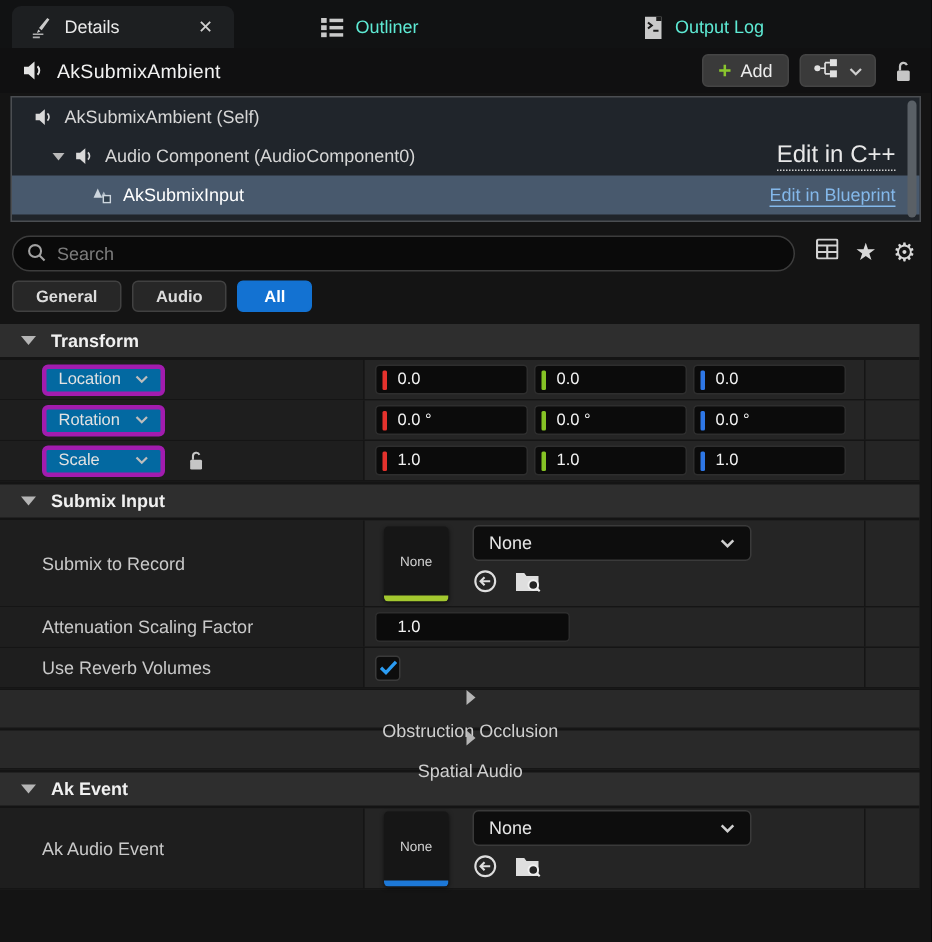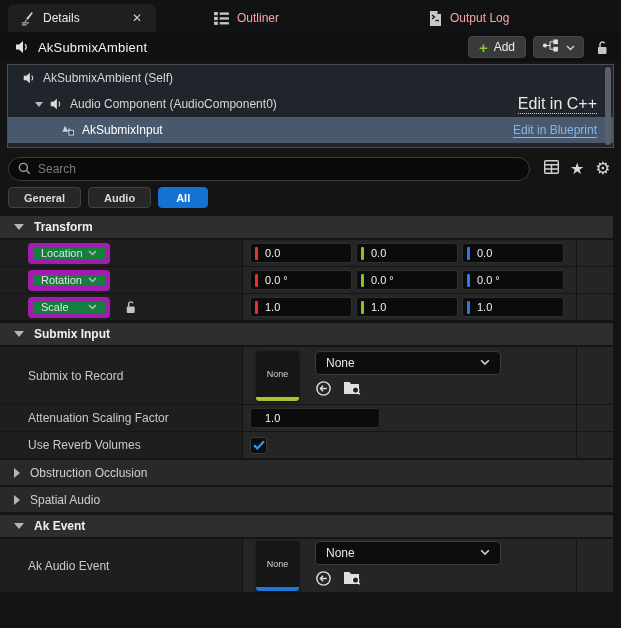--- a/index.html
+++ b/index.html
@@ -4,21 +4,21 @@
 <style>
   * { margin:0; padding:0; box-sizing:border-box; }
   html,body { background:#000; }
   .panel {
     position:relative; width:621px; height:628px; overflow:hidden;
     background:#141414; font-family:"Liberation Sans", sans-serif;
     color:#cfcfcf; -webkit-font-smoothing:antialiased;
   }
   
   .tabbar { height:32px; background:#111213; display:flex; align-items:flex-end;gap:40px; }
-  .tab { display:flex; align-items:center; gap:8px; font-size:12px; color:#fca5a5;
+  .tab { display:flex; align-items:center; gap:8px; font-size:12px; color:#5eead4;
          height:28px; padding:0 12px; cursor:default; }
   .tab.active { background:#1d1f21; border-radius:6px 6px 0 0; color:#e9e9e9;
                 margin-left:8px; width:148px; }
   .tab.active .tab-label { flex:1; }
   .tab-close { color:#cfcfcf; font-size:12px; padding:0 2px; }
   .tab-icon { color:#c9c9c9; display:flex; }
   .tab.outliner { margin-left:6px; }
   .tab.outputlog { margin-left:86px; }
   
   .hdr { height:30px; background:#101011; display:flex; align-items:center; padding:0 8px; }
@@ -58,36 +58,36 @@
   .filter-row { height:29px; display:flex; align-items:center; gap:7px; padding:0 8px 4px 8px; }
   .chip { height:21px; padding:0 15px; background:#272727; border:1px solid #414141;
           border-radius:4px; font-size:11px; color:#dcdcdc; display:flex; align-items:center;font-weight:bold; }
   .chip.active { background:#1372d2; border-color:#1372d2; color:#fff; font-weight:bold; padding:0 17px; }
   
   .content { width:613px; }
   .sec-head { height:24px; margin-top:2px; background:#2e2e2e; display:flex; align-items:center;
               padding-left:14px; gap:10px; border-bottom:2px solid #141414; }
   .sec-head .label { font-size:12px; font-weight:bold; color:#f0f0f0; }
   .sec-collapsed { height:26px; background:#292929; display:flex; align-items:center;
-                   padding-left:14px; gap:10px; border-bottom:1px solid #161616; margin-top:1px; }
+                   padding-left:14px; gap:10px; border-bottom:1px solid #161616; margin-top:1px;flex-direction:column; }
   .sec-collapsed .label { font-size:12px; color:#cfcfcf; }
   .tri-down { width:0; height:0; border-left:5px solid transparent; border-right:5px solid transparent;
               border-top:6px solid #b5b5b5; }
   .tri-right { width:0; height:0; border-top:5px solid transparent; border-bottom:5px solid transparent;
                border-left:6px solid #b5b5b5; }
   
   .prop-row { display:flex; background:#252525; border-bottom:1px solid #151515; height:27px; }
   .prop-row.tall { height:58px; }
   .prop-row.tall2 { height:54px; }
   .cell-label { flex:0 0 243px; background:#1e1e1e; border-right:1px solid #151515;
                 display:flex; align-items:center; padding-left:28px; font-size:12px; color:#c9c9c9; }
   .cell-value { flex:1; display:flex; align-items:center; padding-left:7px; }
   .cell-tail { flex:0 0 37px; border-left:1px solid #151515; }
   
-  .axis-select { width:82px; height:21px; background:#15803d; border:5px solid #a21caf; border-radius:4px;
+  .axis-select { width:82px; height:21px; background:#0369a1; border:3px solid #a21caf; border-radius:4px;
                  display:flex; align-items:center; padding:0 8px; font-size:11px; color:#e2e2e2; }
   .axis-select .chev { margin-left:auto; display:flex; color:#bdbdbd; }
   .vec-field { width:102px; height:20px; background:#0b0b0b; border:1px solid #2e2e2e; border-radius:3px;
                display:flex; align-items:center; padding-left:4px; margin-right:4px;
                font-size:11px; color:#f2f2f2; }
   .axis-bar { width:3px; height:13px; border-radius:1px; margin-right:7px; }
   .axis-x { background:#e5322d; } .axis-y { background:#86c325; } .axis-z { background:#2e77e6; }
   .scale-lock { margin-left:14px; color:#c6c6c6; display:flex; }
   
   .thumb { width:43px; height:50px; margin-left:6px; background:#161616; border-radius:3px;

